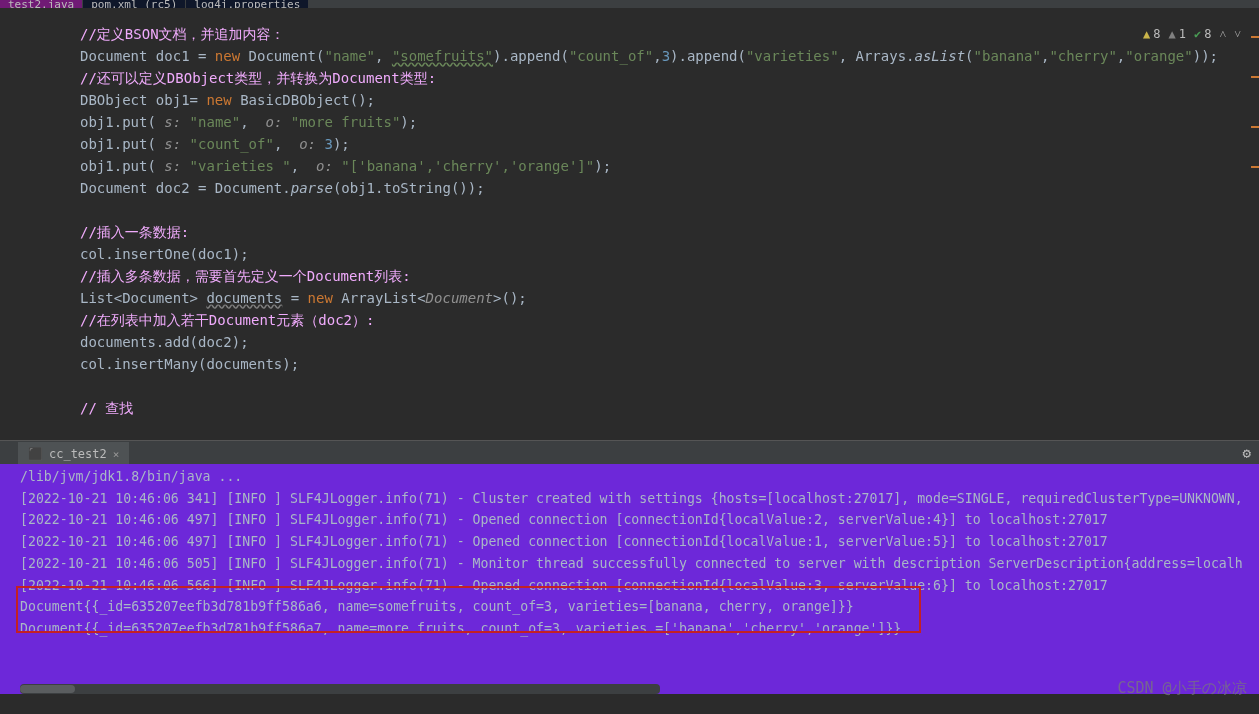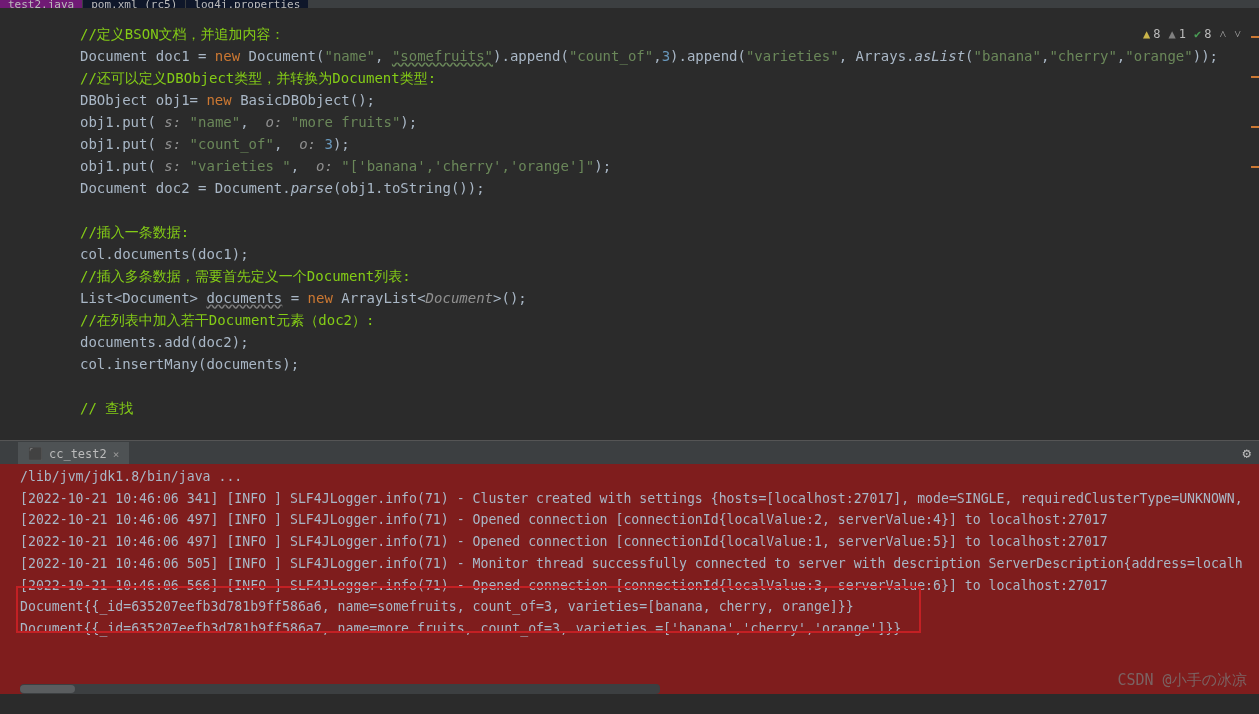--- a/index.html
+++ b/index.html
@@ -11,31 +11,31 @@
 .indicators { position:absolute; top:15px; right:18px; display:flex; gap:8px; font-size:12px; color:#bbb; }
 .ind { display:flex; align-items:center; gap:3px; }
 .warn-y { color:#c9b44a; }
 .warn-g { color:#808080; }
 .chk { color:#499c54; }
 .code-line { white-space:pre; font-size:14px; height:22px; }
 .kw { color:#cc7832; }
 .str { color:#6a8759; }
 .underline { text-decoration:underline wavy #6a8759; }
 .num { color:#6897bb; }
-.com { color:#84cc16; }
+.com { color:#f0abfc; }
 .method-it { font-style:italic;text-align:right; }
 .param { color:#909090; font-style:italic; }
 .console-tab-bar { background:#3c3f41; height:24px; display:flex; align-items:flex-end; padding-left:18px; position:relative; border-top:1px solid #555; }
 .console-tab { background:#4e5254; color:#bbb; padding:3px 10px; font-size:12px; border-top:2px solid transparent; display:flex; align-items:center; gap:6px; }
 .console-tab .x { color:#999; font-size:11px; }
 .gear { position:absolute; right:8px; top:4px; color:#bbb; font-size:14px; }
-.console { background:#7f1d1d; height:230px; padding:2px 0 0 20px; font-size:13.2px; line-height:21.7px; overflow:hidden; position:relative; }
+.console { background:#6d28d9; height:230px; padding:2px 0 0 20px; font-size:13.2px; line-height:21.7px; overflow:hidden; position:relative; }
 .console-line { white-space:pre; color:#a9b7c6; }
 .highlight-box { position:absolute; border:2px solid #c32024; left:16px; top:122px; width:905px; height:47px; pointer-events:none; }
-.watermark { position:absolute; right:12px; bottom:24px; color:#7a7a7a; font-size:15px; opacity:0.75; z-index:5; }
+.watermark { position:absolute; right:12px; bottom:16px; color:#7a7a7a; font-size:15px; opacity:0.75; z-index:5; }
 .scrollbar-h { position:absolute; bottom:0; left:20px; width:640px; height:10px; background:#3c3f41; border-radius:4px; }
 .scrollbar-h .thumb { position:absolute; left:0; top:1px; width:55px; height:8px; background:#5a5d5f; border-radius:4px; }
 .minimap { position:absolute; right:0; top:8px; width:8px; height:420px; }
 .minimap .mark { position:absolute; right:0; width:8px; height:2px; }
 .arrow { color:#aaa; font-size:12px; }
 </style>
 </head>
 <body>
 
 <div class="top-tabs">
@@ -71,21 +71,21 @@
   <div class="code-line"><span class="com">//定义BSON文档，并追加内容：</span></div>
   <div class="code-line"><span>Document doc1 = </span><span class="kw">new</span><span> Document(</span><span class="str">"name"</span><span>, </span><span class="str underline">"somefruits"</span><span>).append(</span><span class="str">"count_of"</span><span>,</span><span class="num">3</span><span>).append(</span><span class="str">"varieties"</span><span>, Arrays.</span><span class="method-it">asList</span><span>(</span><span class="str">"banana"</span><span>,</span><span class="str">"cherry"</span><span>,</span><span class="str">"orange"</span><span>));</span></div>
   <div class="code-line"><span class="com">//还可以定义DBObject类型，并转换为Document类型:</span></div>
   <div class="code-line"><span>DBObject obj1= </span><span class="kw">new</span><span> BasicDBObject();</span></div>
   <div class="code-line"><span>obj1.put( </span><span class="param">s: </span><span class="str">"name"</span><span>,  </span><span class="param">o: </span><span class="str">"more fruits"</span><span>);</span></div>
   <div class="code-line"><span>obj1.put( </span><span class="param">s: </span><span class="str">"count_of"</span><span>,  </span><span class="param">o: </span><span class="num">3</span><span>);</span></div>
   <div class="code-line"><span>obj1.put( </span><span class="param">s: </span><span class="str">"varieties "</span><span>,  </span><span class="param">o: </span><span class="str">"['banana','cherry','orange']"</span><span>);</span></div>
   <div class="code-line"><span>Document doc2 = Document.</span><span class="method-it">parse</span><span>(obj1.toString());</span></div>
   <div class="code-line"><span></span></div>
   <div class="code-line"><span class="com">//插入一条数据:</span></div>
-  <div class="code-line"><span>col.documents(doc1);</span></div>
+  <div class="code-line"><span>col.insertOne(doc1);</span></div>
   <div class="code-line"><span class="com">//插入多条数据，需要首先定义一个Document列表:</span></div>
   <div class="code-line"><span>List&lt;Document&gt; </span><span style="text-decoration:underline wavy #808080">documents</span><span> = </span><span class="kw">new</span><span> ArrayList&lt;</span><span class="param">Document</span><span>&gt;();</span></div>
   <div class="code-line"><span class="com">//在列表中加入若干Document元素（doc2）:</span></div>
   <div class="code-line"><span>documents.add(doc2);</span></div>
   <div class="code-line"><span>col.insertMany(documents);</span></div>
   <div class="code-line"><span></span></div>
   <div class="code-line"><span class="com">// 查找</span></div>
 
   <div class="minimap">
     <div class="mark" style="top:20px;background:#cc7832"></div>

